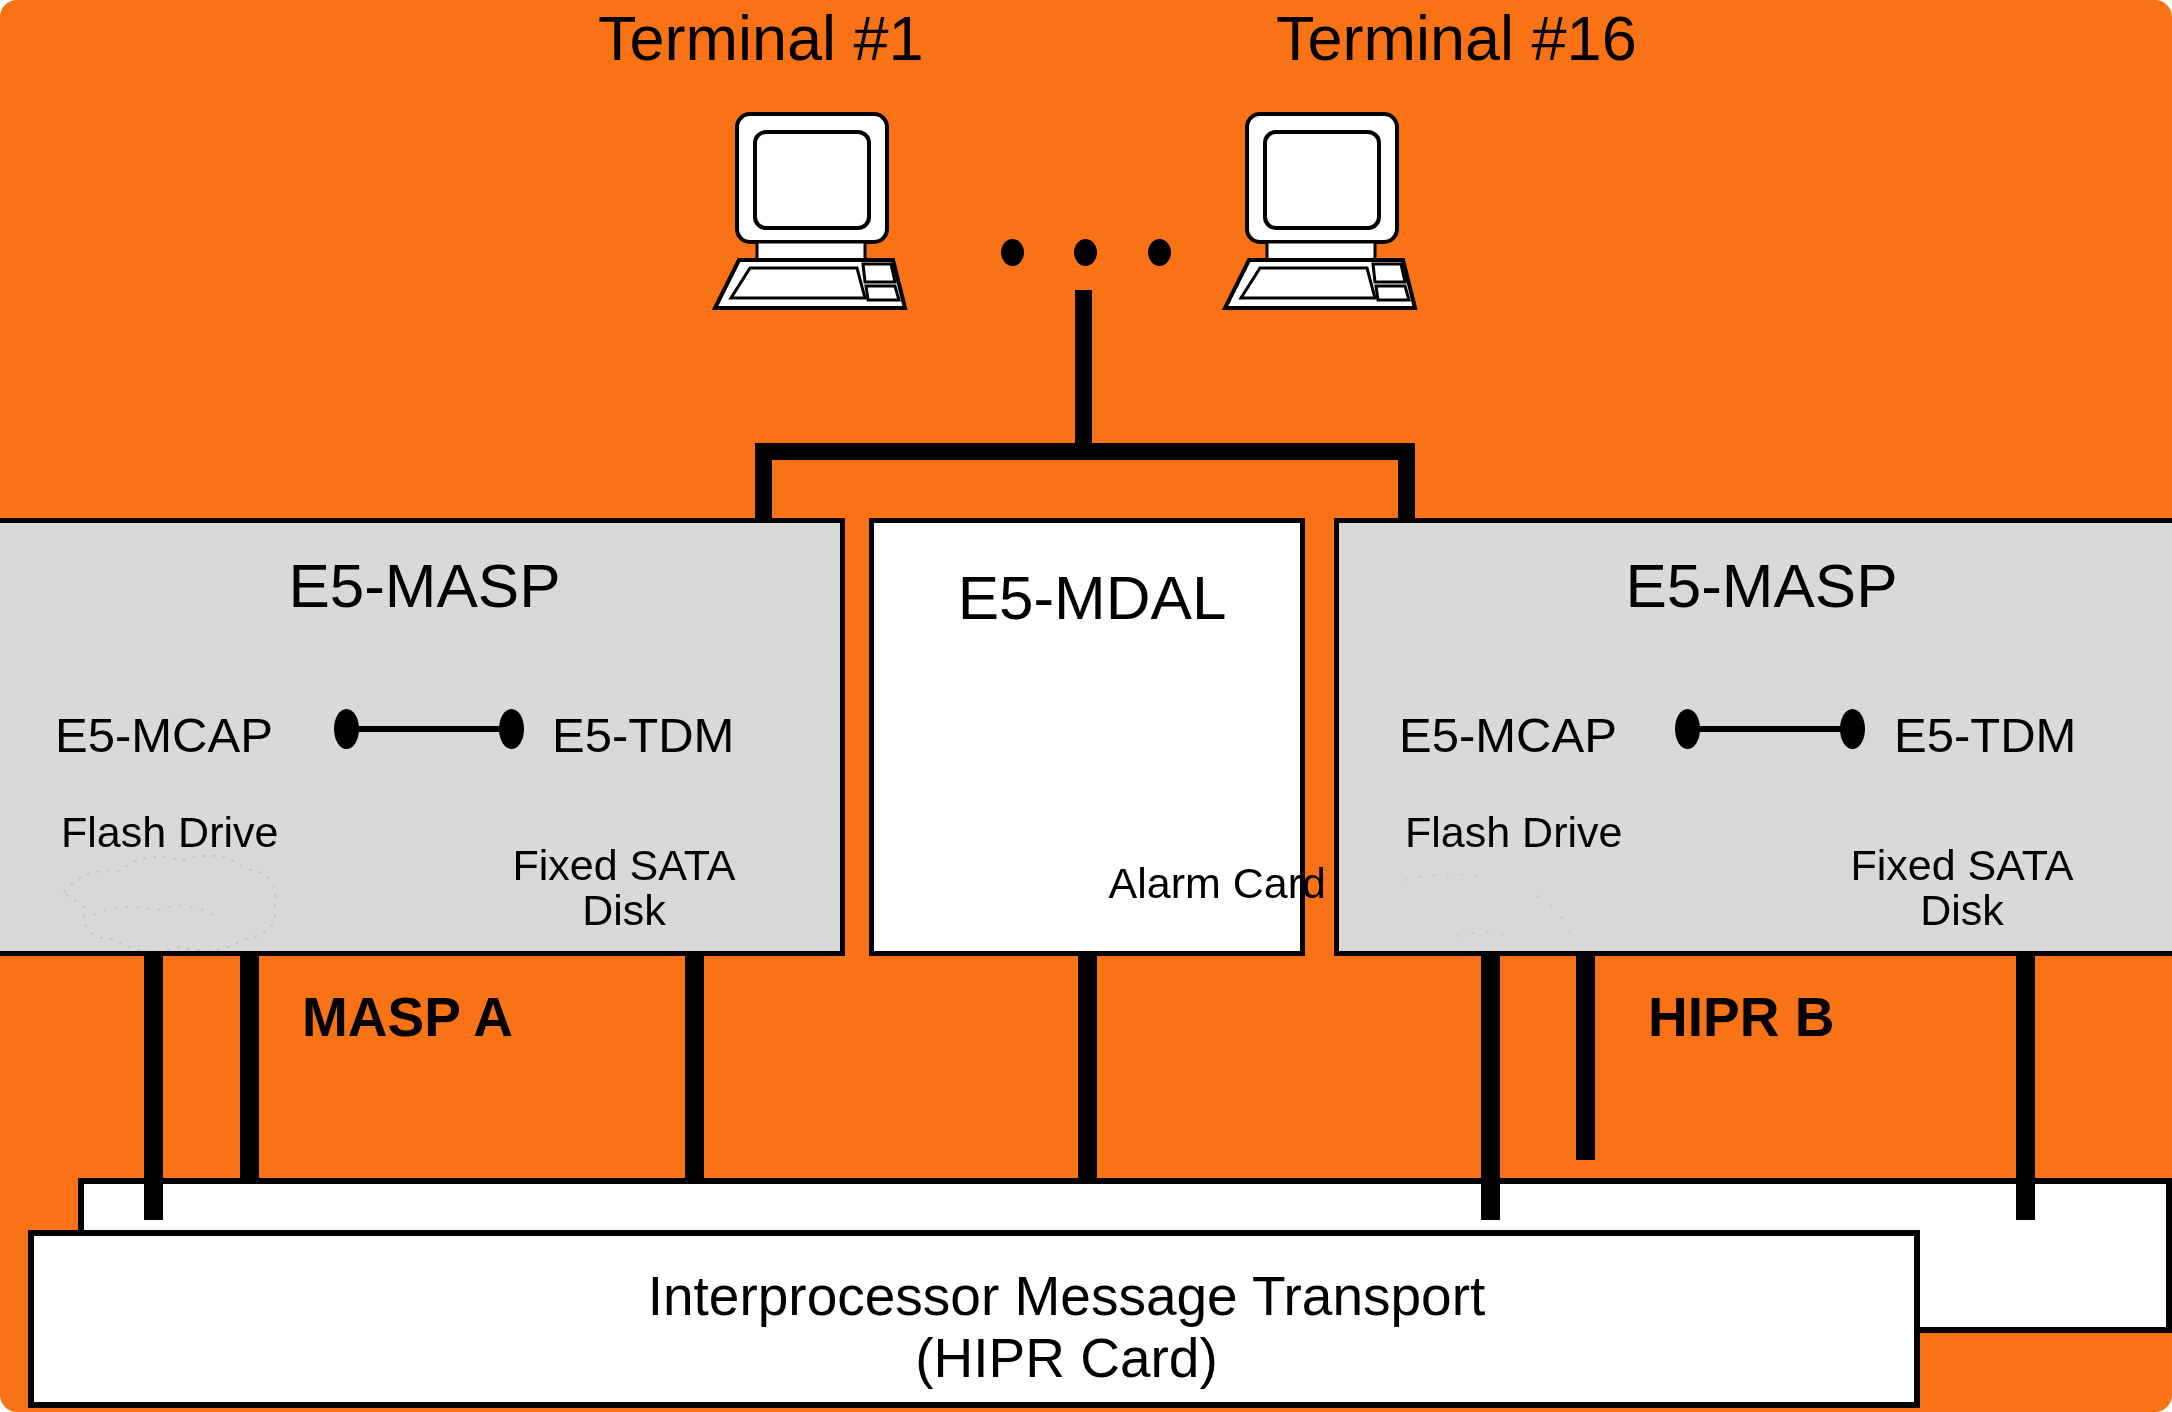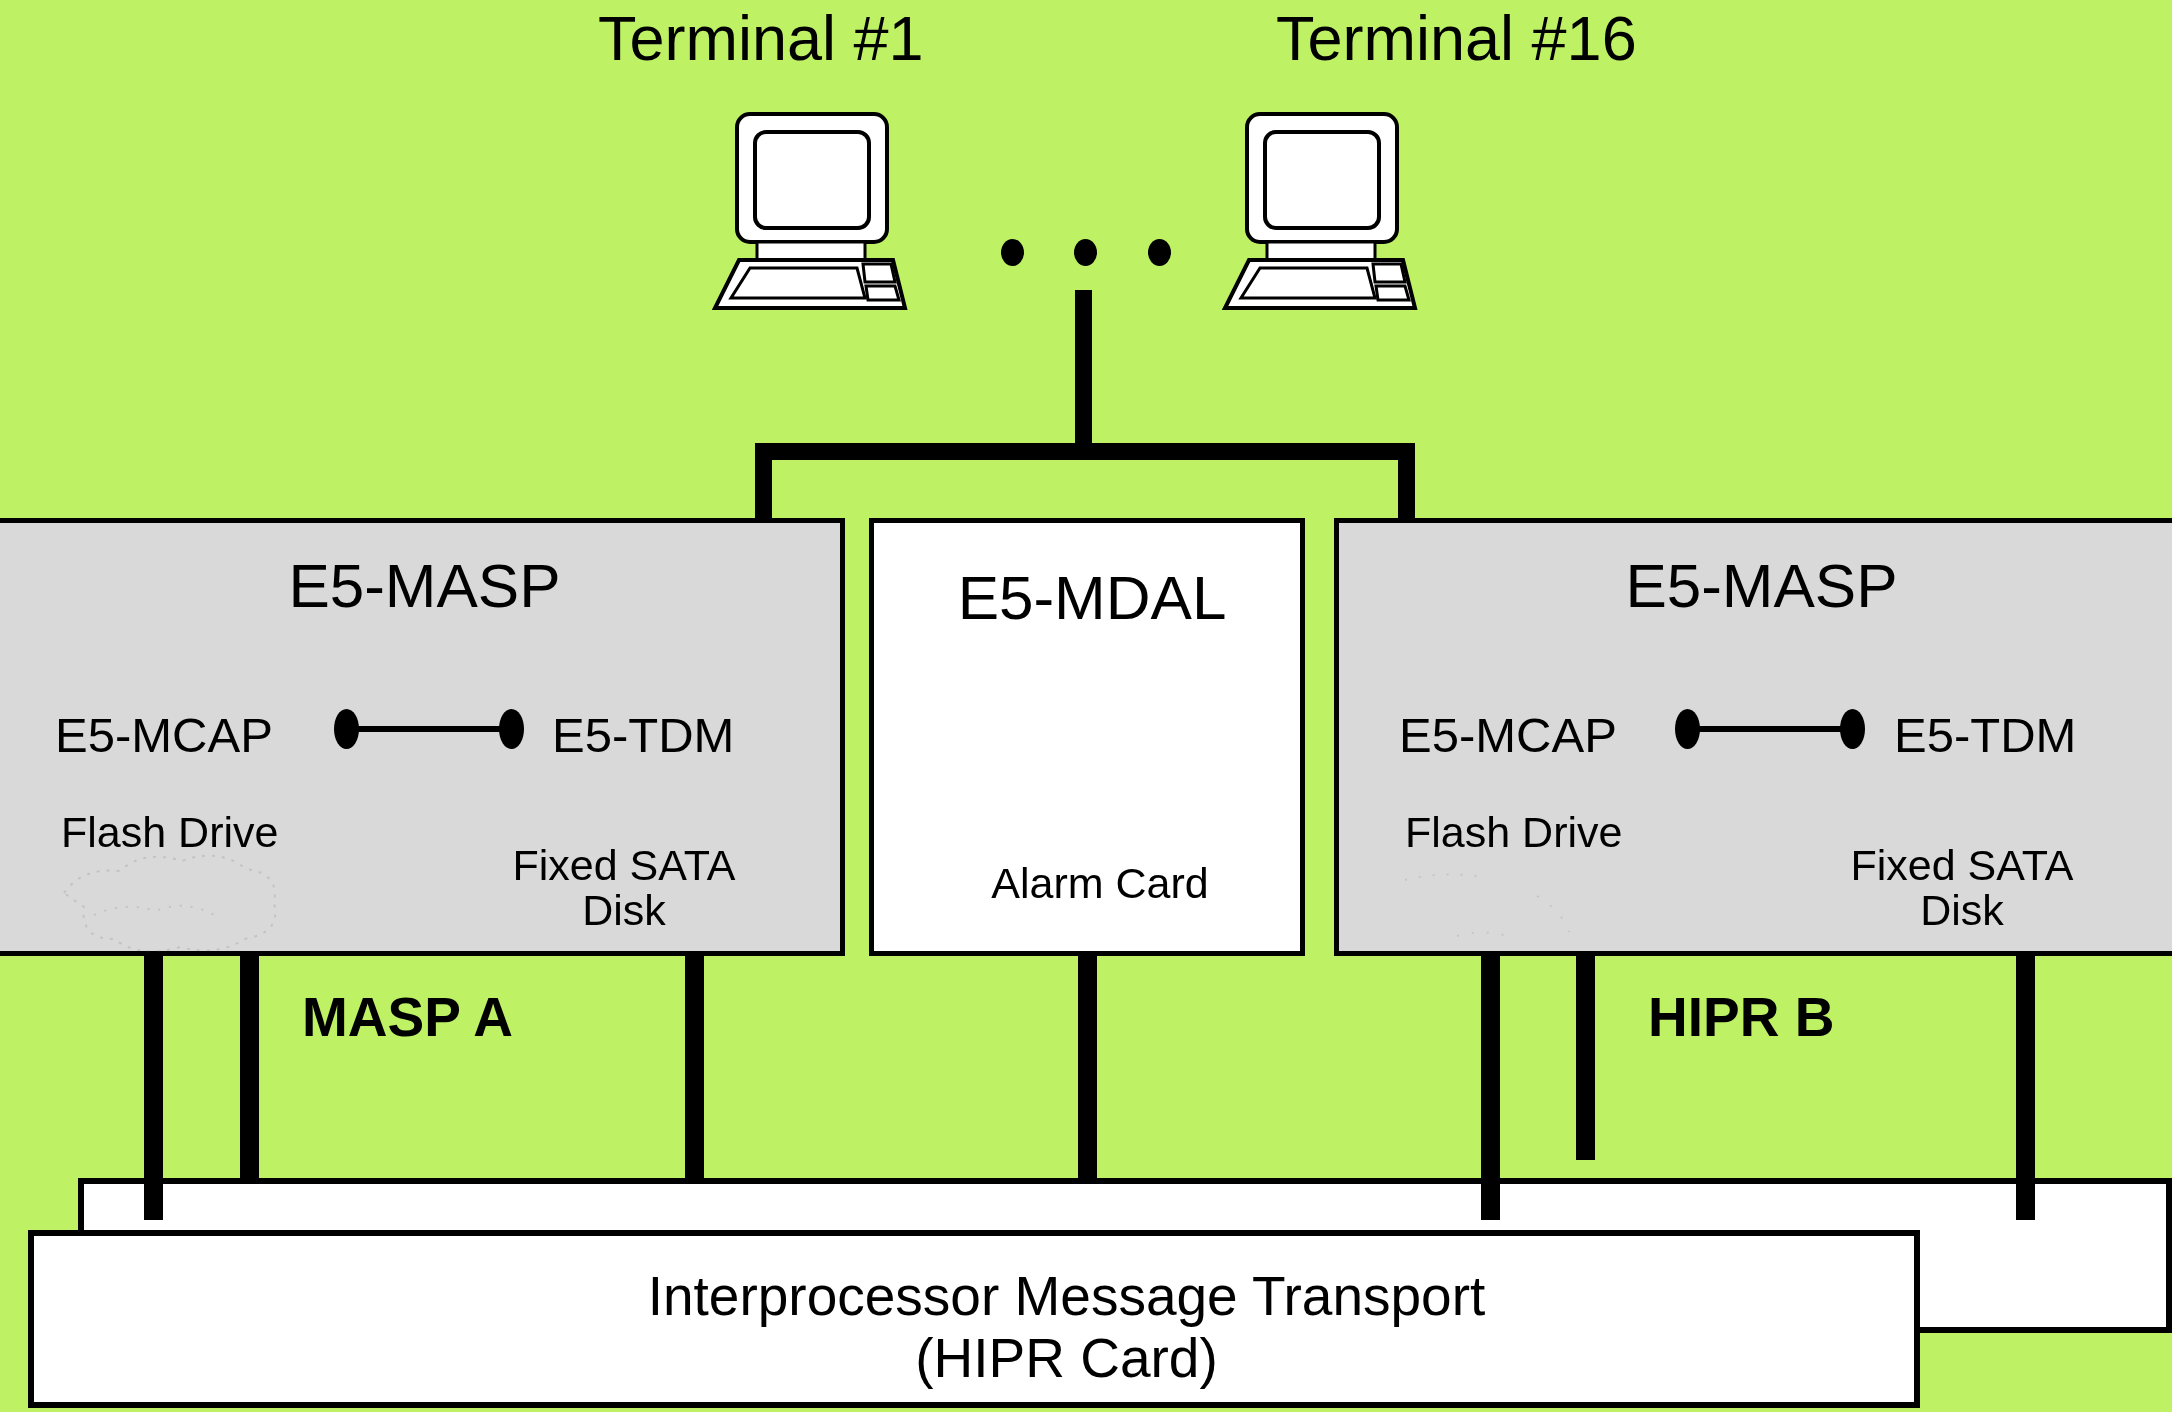--- a/index.html
+++ b/index.html
@@ -8,22 +8,23 @@
     padding: 0;
     background: #ffffff;
   }
   body {
     font-family: "Liberation Sans", sans-serif;
   }
   #diagram-root {
     position: relative;
     width: 2172px;
     height: 1412px;
-    background: #bef264;
+    background: #f97316;
     overflow: hidden;
+    border-radius: 17px;
   }
 
   
   .terminal-title {
     position: absolute;
     font-size: 63px;
     color: #000;
     white-space: nowrap;
     line-height: 1;
   }
@@ -224,21 +225,21 @@
       <span>Disk</span>
     </div>
   </div>
 
   <div class="masp-tag" style="left:302px; top:990px;">MASP A</div>
 
   <div class="mdal-box" style="left:869px; top:518px; width:436px; height:438px;">
 
     <div class="box-title" style="left:0; top:32px; width:436px;margin-top:12px;">E5-MDAL</div>
 
-    <div class="small-label" style="left:8px; top:338px; width:436px; text-align:center;">Alarm Card</div>
+    <div class="small-label" style="left:16px; top:338px; width:436px; text-align:right;">Alarm Card</div>
   </div>
 
   <div class="masp-box" style="left:1334px; top:518px; width:845px; height:438px;">
 
     <div class="box-title" style="left:0; top:32px; width:845px;">E5-MASP</div>
 
     <div class="inner-label" style="left:60px; top:188px;">E5-MCAP</div>
 
     <div class="dumbbell" style="left:336px; top:186px; width:190px; height:40px;">
       <div class="knob left"></div>

